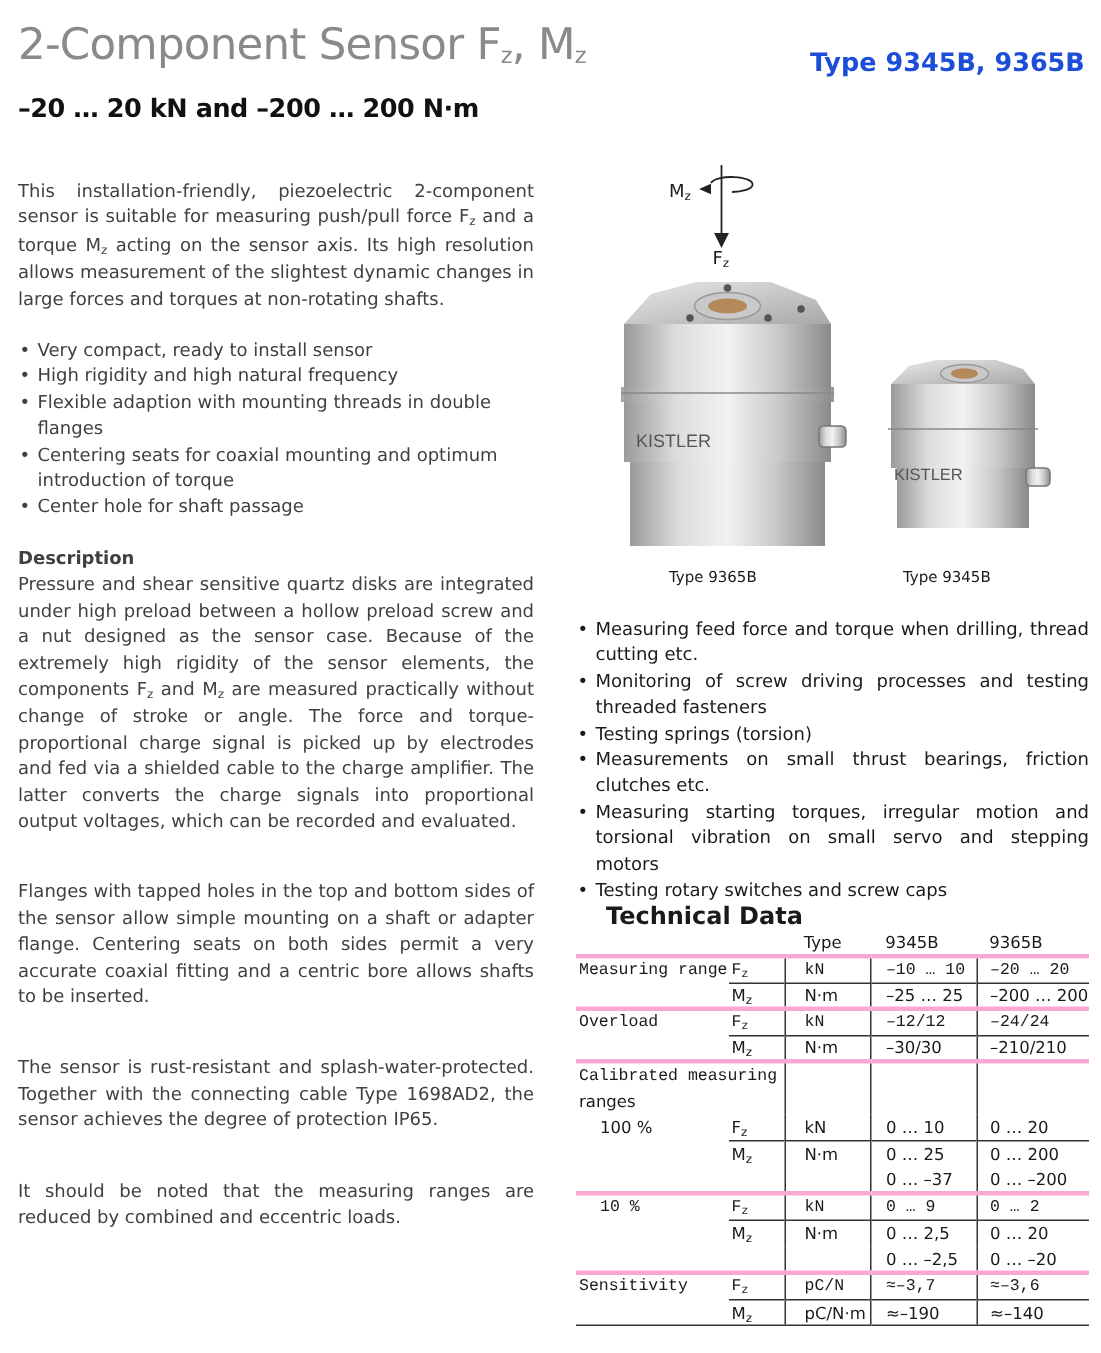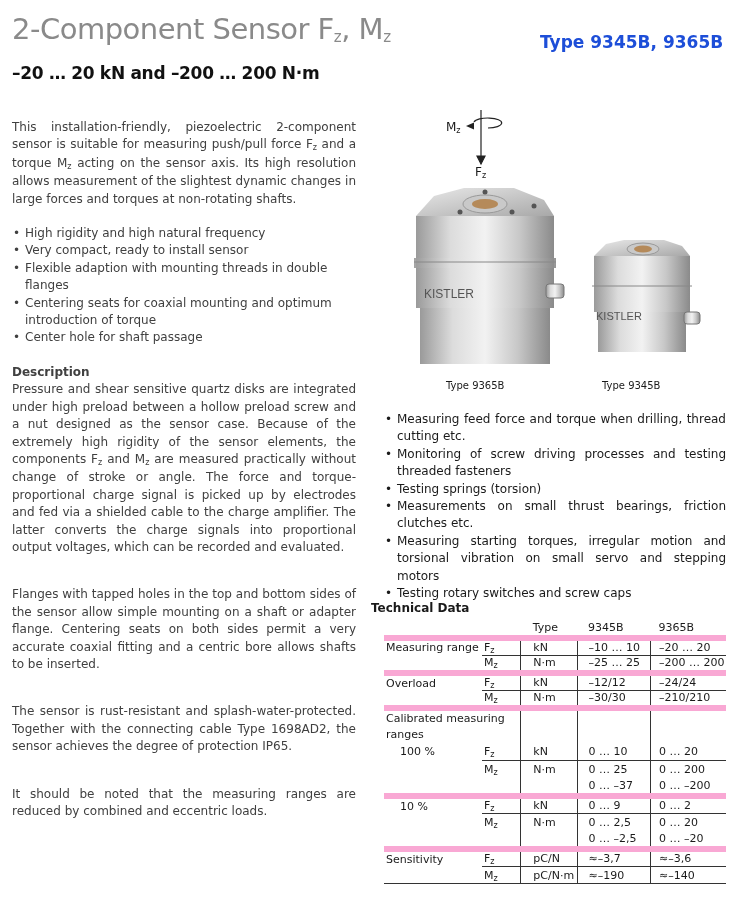--- a/index.html
+++ b/index.html
@@ -21,47 +21,47 @@
   .sub-z { font-size: 8px; position: relative; top: 2px; }
 
   .figure { position: absolute; left: 384px; top: 108px; width: 340px; height: 290px; }
   .fig-caption { position: absolute; font-size: 10px; color: #1a1a1a; white-space: nowrap; }
 
   .col-right { position: absolute; left: 384px; top: 411px; width: 342px; font-size: 12px; line-height: 17.4px; }
   .col-right .heading { margin-top: 0; }
   .col-right .bullets { margin-top: 0; }
   .col-right .bullets li { text-align: justify; }
 
-  .tech-title { position: absolute; left: 371px; top: 601px; font-size: 12px; font-weight: bold; }
+  .tech-title { position: absolute; left: 404px; top: 601px; font-size: 16px; font-weight: bold; }
   table.tech { position: absolute; left: 384px; top: 620px; width: 342px; border-collapse: collapse; font-size: 11px; }
   table.tech td, table.tech th { height: 17.6px; padding: 0 0 0 2px; white-space: nowrap; text-align: left; font-weight: normal; vertical-align: middle; }
   table.tech th { font-weight: normal; font-size: 11px; }
   .c1 { width: 96px; }
   .c2 { width: 38px; }
   .c3 { width: 56px; border-left: 1px solid #333; padding-left: 12px !important; }
   .c4 { width: 71px; border-left: 1px solid #333; padding-left: 10px !important; }
   .c5 { width: 71px; border-left: 1px solid #333; padding-left: 8px !important; }
   th.c3, th.c4, th.c5 { border-left: none; }
-  tr.top td { border-top: 6px solid #f9a8d4; }
+  tr.top td { border-top: 3px solid #f9a8d4; font-family: Liberation Mono, monospace; }
   tr.sub td.c2, tr.sub td.c3, tr.sub td.c4, tr.sub td.c5 { border-top: 1px solid #333; }
   tr.last td { border-bottom: 1px solid #333; }
   .indent { padding-left: 16px !important; }
 </style>
 </head>
 <body>
 
 <div class="title"><span>2-Component Sensor F</span><sub>z</sub><span>, M</span><sub>z</sub></div>
 <div class="subtitle">–20 … 20 kN and –200 … 200 N·m</div>
 <div class="type-label">Type 9345B, 9365B</div>
 
 <div class="col-left">
   <p><span>This installation-friendly, piezoelectric 2-component sensor is suitable for measuring push/pull force F</span><span class="sub-z">z</span><span> and a torque M</span><span class="sub-z">z</span><span> acting on the sensor axis. Its high resolution allows measure­ment of the slightest dynamic changes in large forces and torques at non-rotating shafts.</span></p>
   <ul class="bullets">
+    <li>Very compact, ready to install sensor</li>
     <li>High rigidity and high natural frequency</li>
-    <li>Very compact, ready to install sensor</li>
     <li>Flexible adaption with mounting threads in double flanges</li>
     <li>Centering seats for coaxial mounting and optimum intro­duction of torque</li>
     <li>Center hole for shaft passage</li>
   </ul>
   <div class="heading">Description</div>
   <p><span>Pressure and shear sensitive quartz disks are integrated under high preload between a hollow preload screw and a nut de­signed as the sensor case. Because of the extremely high rigidity of the sensor elements, the components F</span><span class="sub-z">z</span><span> and M</span><span class="sub-z">z</span><span> are measured practically without change of stroke or angle. The force and torque-proportional charge signal is picked up by electrodes and fed via a shielded cable to the charge am­plifier. The latter converts the charge signals into proportional output voltages, which can be recorded and evaluated.</span></p>
   <p class="gap">Flanges with tapped holes in the top and bottom sides of the sensor allow simple mounting on a shaft or adapter flange. Centering seats on both sides permit a very accurate coaxial fitting and a centric bore allows shafts to be inserted.</p>
   <p class="gap">The sensor is rust-resistant and splash-water-protected. To­gether with the connecting cable Type 1698AD2, the sensor achieves the degree of protection IP65.</p>
   <p class="gap">It should be noted that the measuring ranges are reduced by combined and eccentric loads.</p>
 </div>

